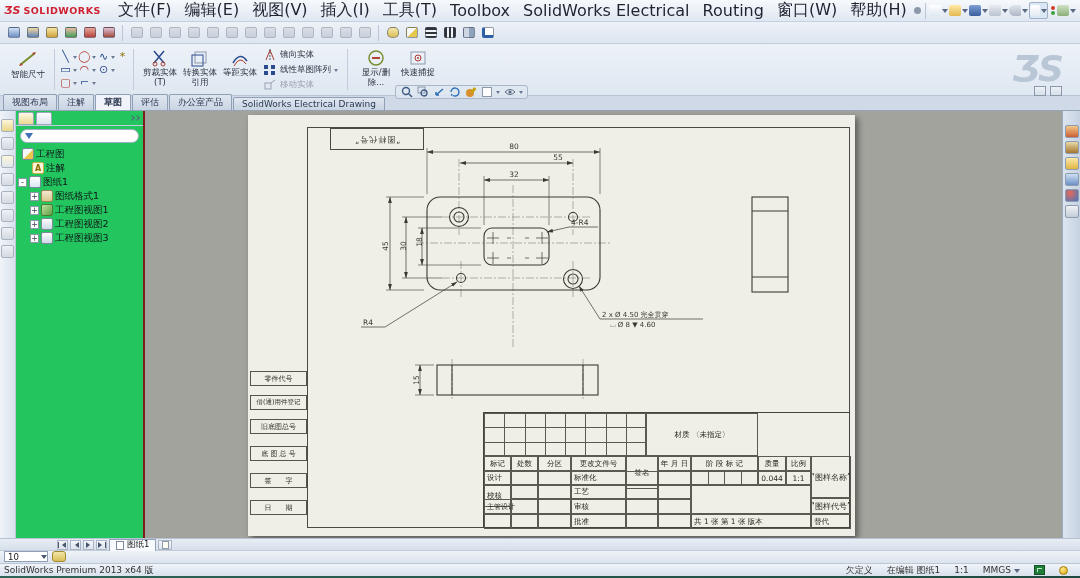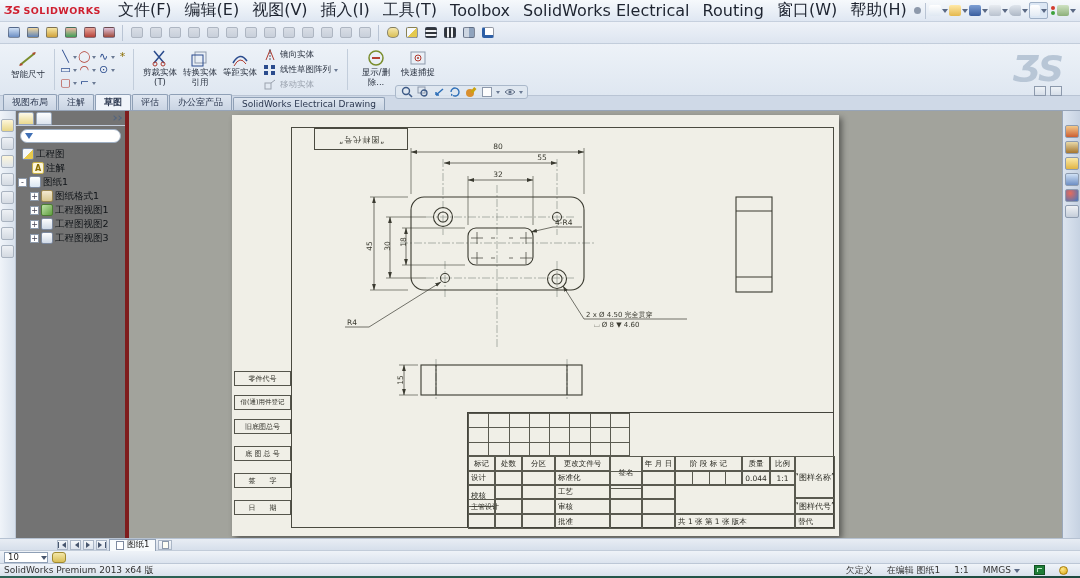--- a/index.html
+++ b/index.html
@@ -56,21 +56,21 @@
   .ctab.active{background:#f0f4fa;font-weight:bold}
   .headsup{position:absolute;left:395px;top:-11px;height:14px;display:flex;align-items:center;gap:3px;background:rgba(222,230,240,.85);border:1px solid #aab8ca;border-radius:3px;padding:0 4px;z-index:5}
   .hicon{width:13px;height:12px;display:flex;align-items:center;justify-content:center}
   .mini-icons{position:absolute;right:18px;top:-10px;display:flex;gap:4px}
   .mi{width:12px;height:10px;border:1px solid #8c99ac;background:linear-gradient(#eef2f7,#d6dee9)}
 
   
   .main{height:427px;display:flex}
   .left-strip{width:16px;background:linear-gradient(90deg,#f0f4f9,#d8e1ec);border-right:1px solid #bdc8d6;display:flex;flex-direction:column;align-items:center;padding-top:8px;gap:5px}
   .lsi{width:13px;height:13px;border:1px solid #a9b3c0;background:linear-gradient(#eef1f5,#d4dae2);border-radius:2px}
-  .panel{width:113px;background:#737373;border-right:4px solid #7f1d1d;display:flex;flex-direction:column}
+  .panel{width:129px;background:#22c55e;border-right:2px solid #7f1d1d;display:flex;flex-direction:column}
   .ptabs{height:15px;display:flex;align-items:center;gap:2px;padding:1px 2px;border-bottom:1px solid #c4cedd}
   .ptab{width:16px;height:13px;border:1px solid #9aa8bb;border-radius:2px 2px 0 0;background:linear-gradient(#fdfefe,#dce4ee)}
   .pcollapse{margin-left:auto;display:flex;gap:1px;padding-right:2px}
   .chev{width:4px;height:4px;border-right:1.3px solid #54657f;border-top:1.3px solid #54657f;transform:rotate(45deg)}
   .filter{height:14px;background:#fff;border:1px solid #9fb0c4;border-radius:7px;margin:3px 4px 2px;display:flex;align-items:center;padding:0 4px;gap:3px}
   .funnel{width:0;height:0;border-left:4px solid transparent;border-right:4px solid transparent;border-top:6px solid #3f6fb5}
   .filter input{border:0;outline:0;flex:1;font-size:8px;background:transparent;min-width:5px}
   .tree{flex:1;padding-top:2px;font-size:9.5px;color:#101418}
   .trow{height:14px;display:flex;align-items:center;gap:2px;white-space:nowrap}
   .exp{width:9px;height:9px;border:1px solid #8c99aa;background:#fff;font-size:8px;line-height:7px;text-align:center;color:#445;flex:none}
@@ -102,21 +102,21 @@
   .tpi{width:14px;height:13px;border:1px solid #8e9cb0;border-radius:2px}
 
   
   .sheettabs{height:12px;background:linear-gradient(#e8edf4,#d6dfeb);display:flex;align-items:center;padding-left:57px;gap:2px;border-top:1px solid #b6c2d2;font-size:8.5px}
   .navb{width:11px;height:10px;display:flex;align-items:center;justify-content:center;background:linear-gradient(#f4f7fa,#dde4ee);border:1px solid #aab6c6}
   .tri{width:0;height:0;border:3px solid transparent}
   .tri.l{border-right:4px solid #47566e;margin-right:1px}
   .tri.r{border-left:4px solid #47566e;margin-left:1px}
   .bar{width:1.5px;height:6px;background:#47566e}
   .stab{height:12px;display:flex;align-items:center;gap:3px;background:#f7fafc;border:1px solid #93a2b6;border-bottom:0;padding:0 6px;font-size:8.5px}
-  .layerbar{height:13px;background:linear-gradient(#eff3f8,#dbe3ee);display:flex;align-items:center;padding-left:4px;gap:4px;border-top:1px solid #c2ccd9}
+  .layerbar{height:13px;background:linear-gradient(#eff3f8,#dbe3ee);display:flex;padding-left:4px;gap:4px;border-top:1px solid #c2ccd9}
   .combo{width:44px;height:11px;background:#fff;border:1px solid #8fa0b6;display:flex;align-items:center;font-size:8.5px;padding-left:3px}
   .combo .car{margin-left:auto;border-top-color:#47566e}
   .layericon{width:14px;height:11px;background:linear-gradient(#f4e7a8,#d9bf58);border:1px solid #a08a30;border-radius:3px}
   .statusbar{height:13px;background:linear-gradient(#f0f4f9,#d9e1ec);border-top:1px solid #bcc7d6;display:flex;align-items:center;font-size:9px;color:#333;padding:0 4px}
   .sb-right{margin-left:auto;display:flex;align-items:center;gap:14px;padding-right:8px}
   .gicon{width:11px;height:10px;background:#1e7d37;border:1px solid #135224;position:relative}
   .gicon::after{content:"";position:absolute;inset:2px;border-left:1px solid #bfe8c8;border-top:1px solid #bfe8c8}
   .ydot{width:9px;height:9px;border-radius:50%;background:radial-gradient(circle at 35% 30%,#ffe98a,#d9a410);border:1px solid #a87d08}
   .bottomstrip{height:3px;background:linear-gradient(90deg,#2e6457,#1e4a3f)}
 </style>
@@ -594,20 +594,21 @@
 
         <div class="slabel" style="top:256px">零件代号</div>
         <div class="slabel" style="top:280px;font-size:6.5px">借(通)用件登记</div>
         <div class="slabel" style="top:304px">旧底图总号</div>
         <div class="slabel" style="top:331px">底 图 总 号</div>
         <div class="slabel" style="top:358px">签　　字</div>
         <div class="slabel" style="top:385px">日　　期</div>
 
         <div class="tblock">
           <div class="revgrid"></div>
+          <div class="tc" style="left:162px;top:0;width:112px;height:43px">材质 〈未指定〉</div>
 
           <div class="tc" style="left:0;top:43px;width:27px;height:15px">标记</div>
           <div class="tc" style="left:27px;top:43px;width:27px;height:15px">处数</div>
           <div class="tc" style="left:54px;top:43px;width:33px;height:15px">分区</div>
           <div class="tc" style="left:87px;top:43px;width:55px;height:15px">更改文件号</div>
           <div class="tc" style="left:142px;top:43px;width:32px;height:33px">签名</div>
           <div class="tc" style="left:174px;top:43px;width:33px;height:15px">年 月 日</div>
           <div class="tc" style="left:207px;top:43px;width:67px;height:15px">阶 段 标 记</div>
           <div class="tc" style="left:274px;top:43px;width:28px;height:15px">质量</div>
           <div class="tc" style="left:302px;top:43px;width:25px;height:15px">比例</div>

